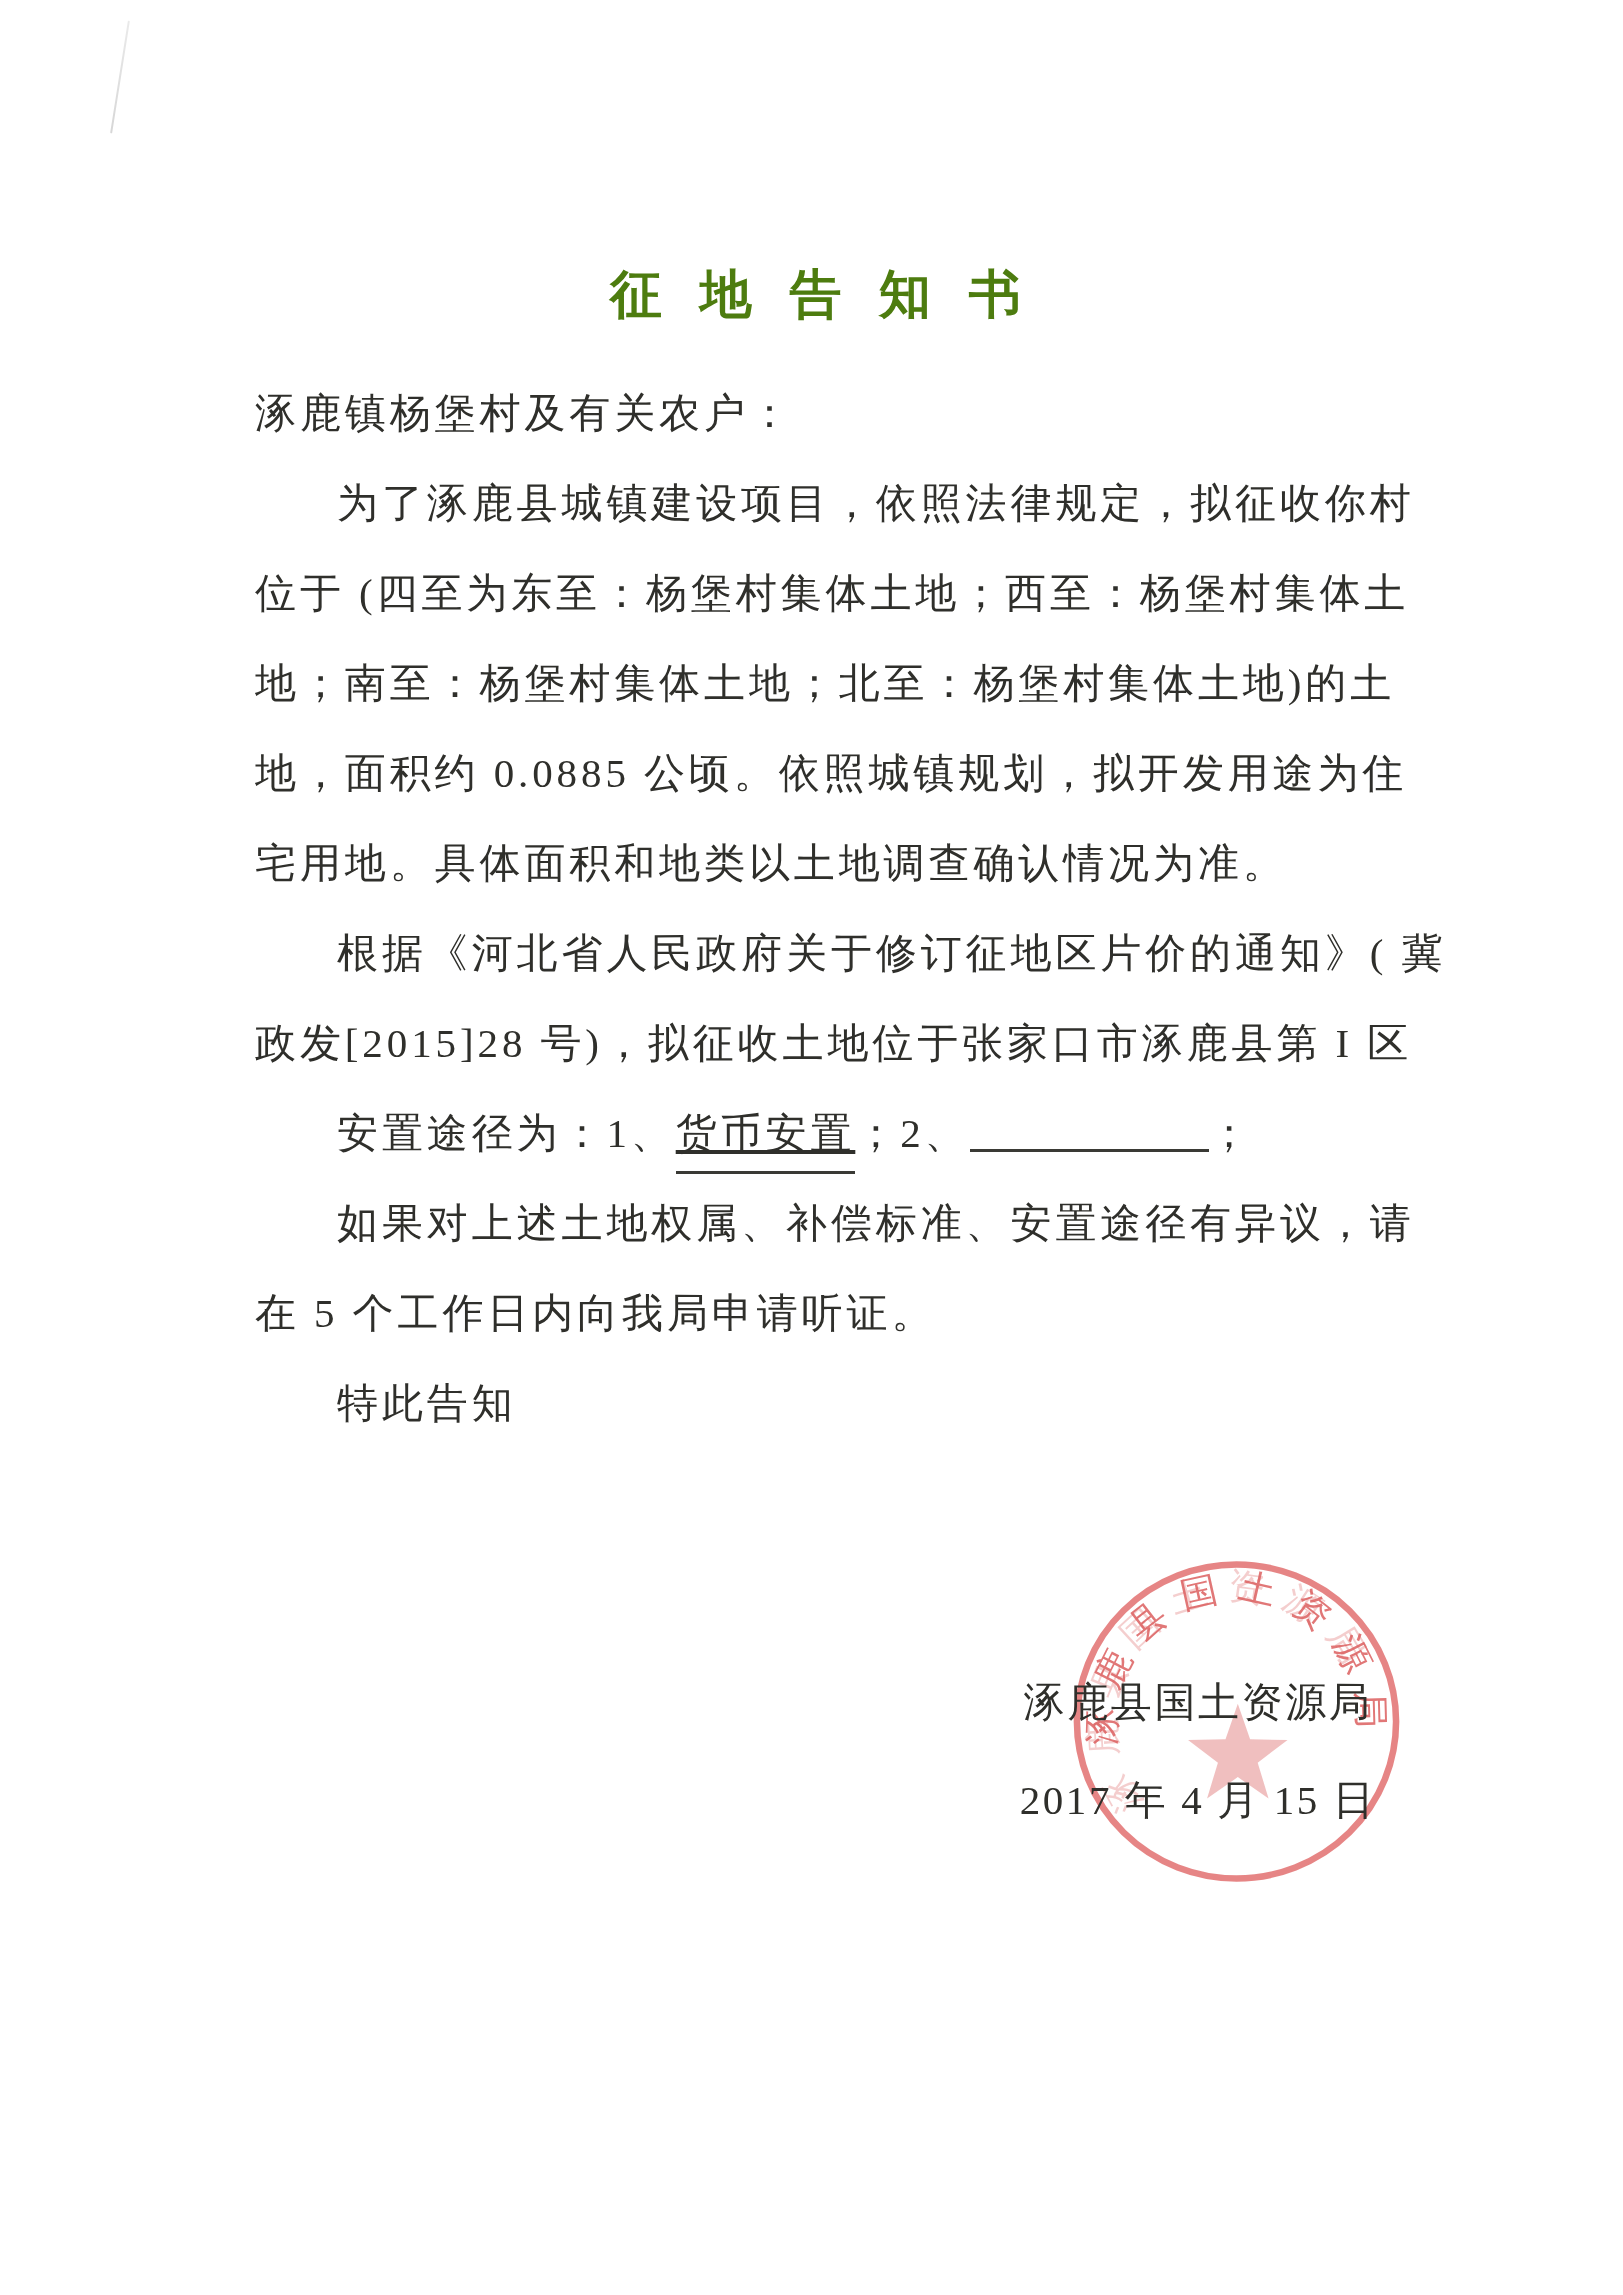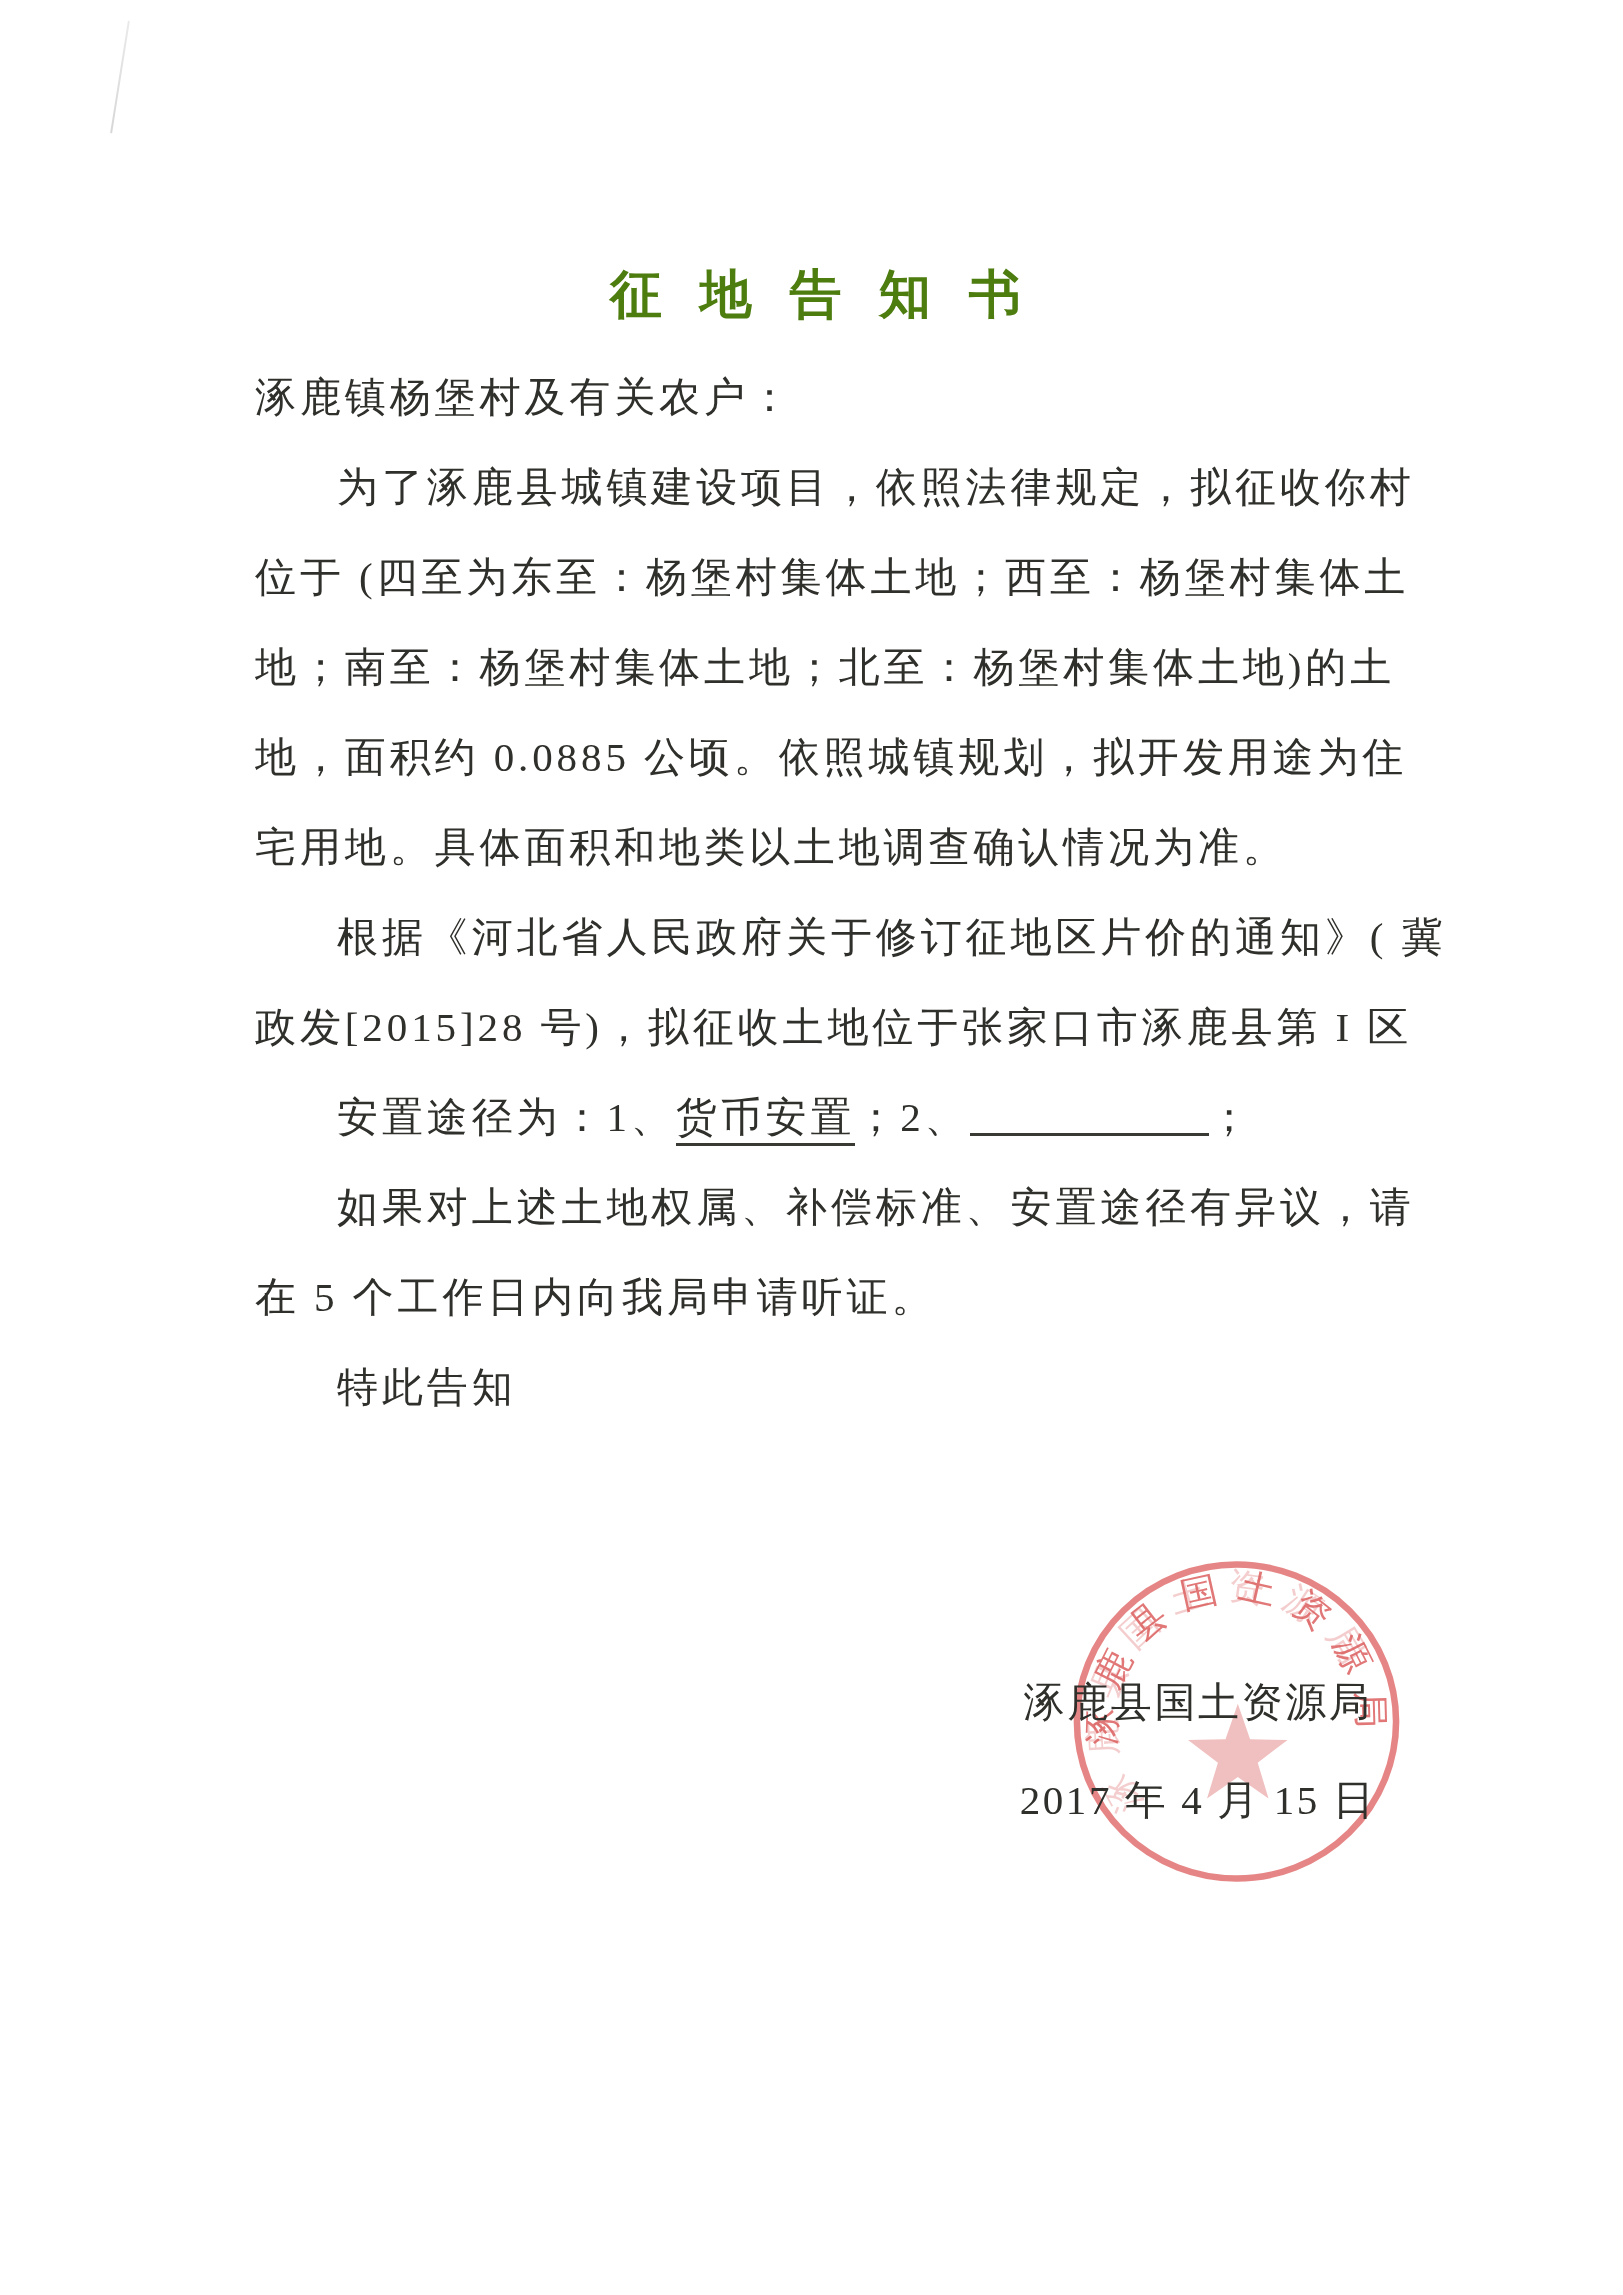--- a/index.html
+++ b/index.html
@@ -13,26 +13,26 @@
     background:linear-gradient(#e3e3e3,#c9c9c9);transform:rotate(9deg);
     opacity:.75;border-radius:1.3px;
   }
   .title{
     position:absolute;left:0;top:220px;width:100%;height:79px;line-height:79px;
     text-align:center;font-family:"DejaVu Sans","Liberation Sans",sans-serif;
     font-weight:700;font-size:52px;letter-spacing:5.2px;word-spacing:9.2px;
     color:#4d7c0f;padding-left:13px;box-sizing:border-box;
   }
   .bodytext{
-    position:absolute;left:255px;top:352px;width:1165px;
+    position:absolute;left:255px;top:368px;width:1165px;
     font-size:41px;letter-spacing:3.9px;
   }
   .line{height:90px;line-height:90px;white-space:nowrap;}
   .indent{text-indent:82px;}
-  .u{border-bottom:3.3px solid #3a3a35;padding-bottom:3px;}
+  .u{border-bottom:3.3px solid #3a3a35;padding-bottom:15px;text-decoration:underline;}
   .blank{
     display:inline-block;width:239px;height:38px;
     border-bottom:3.3px solid #3a3a35;vertical-align:baseline;margin-bottom:-5.2px;
   }
   .seal{position:absolute;left:1073px;top:1561px;width:327px;height:321px;}
   .sigblock{
     position:absolute;left:969px;top:1657px;width:458px;text-align:center;
     font-size:41px;letter-spacing:2.6px;
   }
   .sig-line{height:90px;line-height:90px;white-space:nowrap;}

